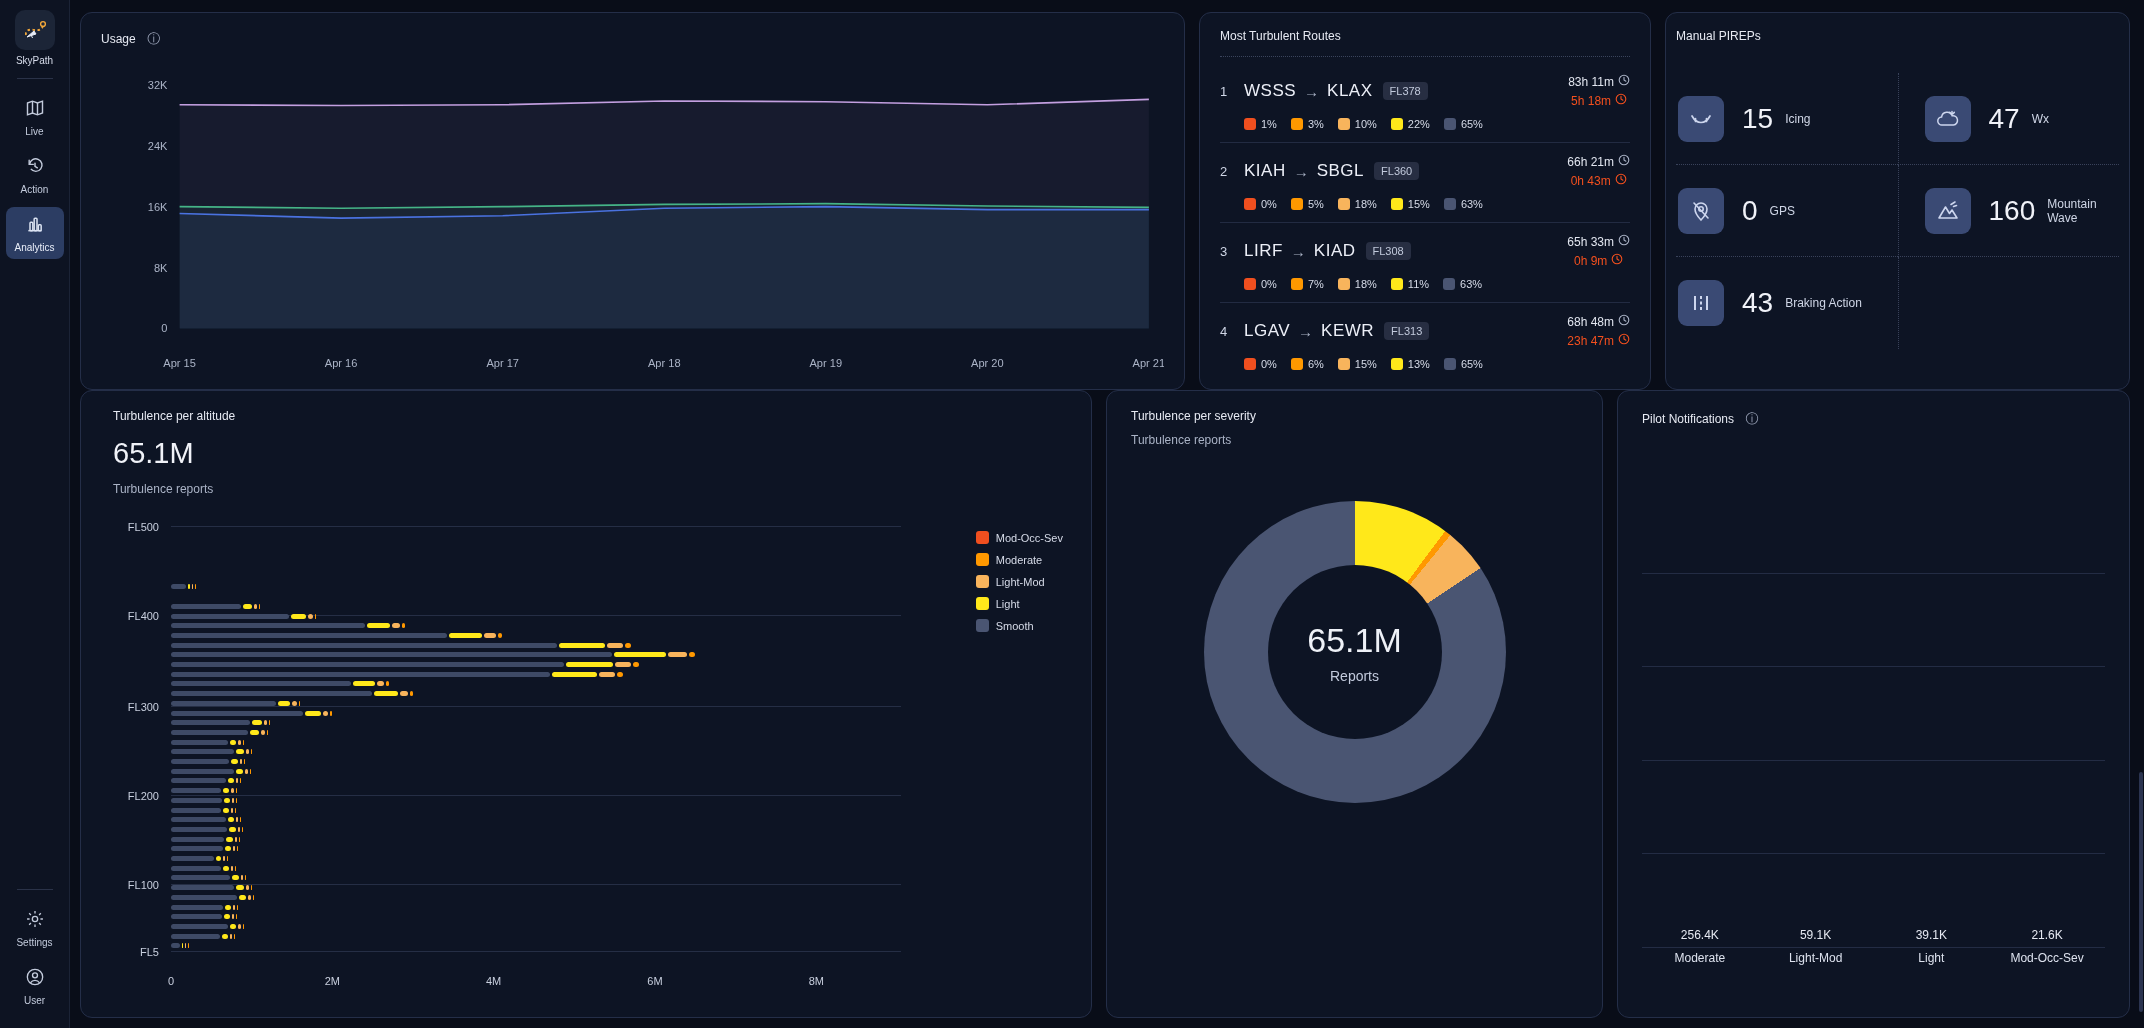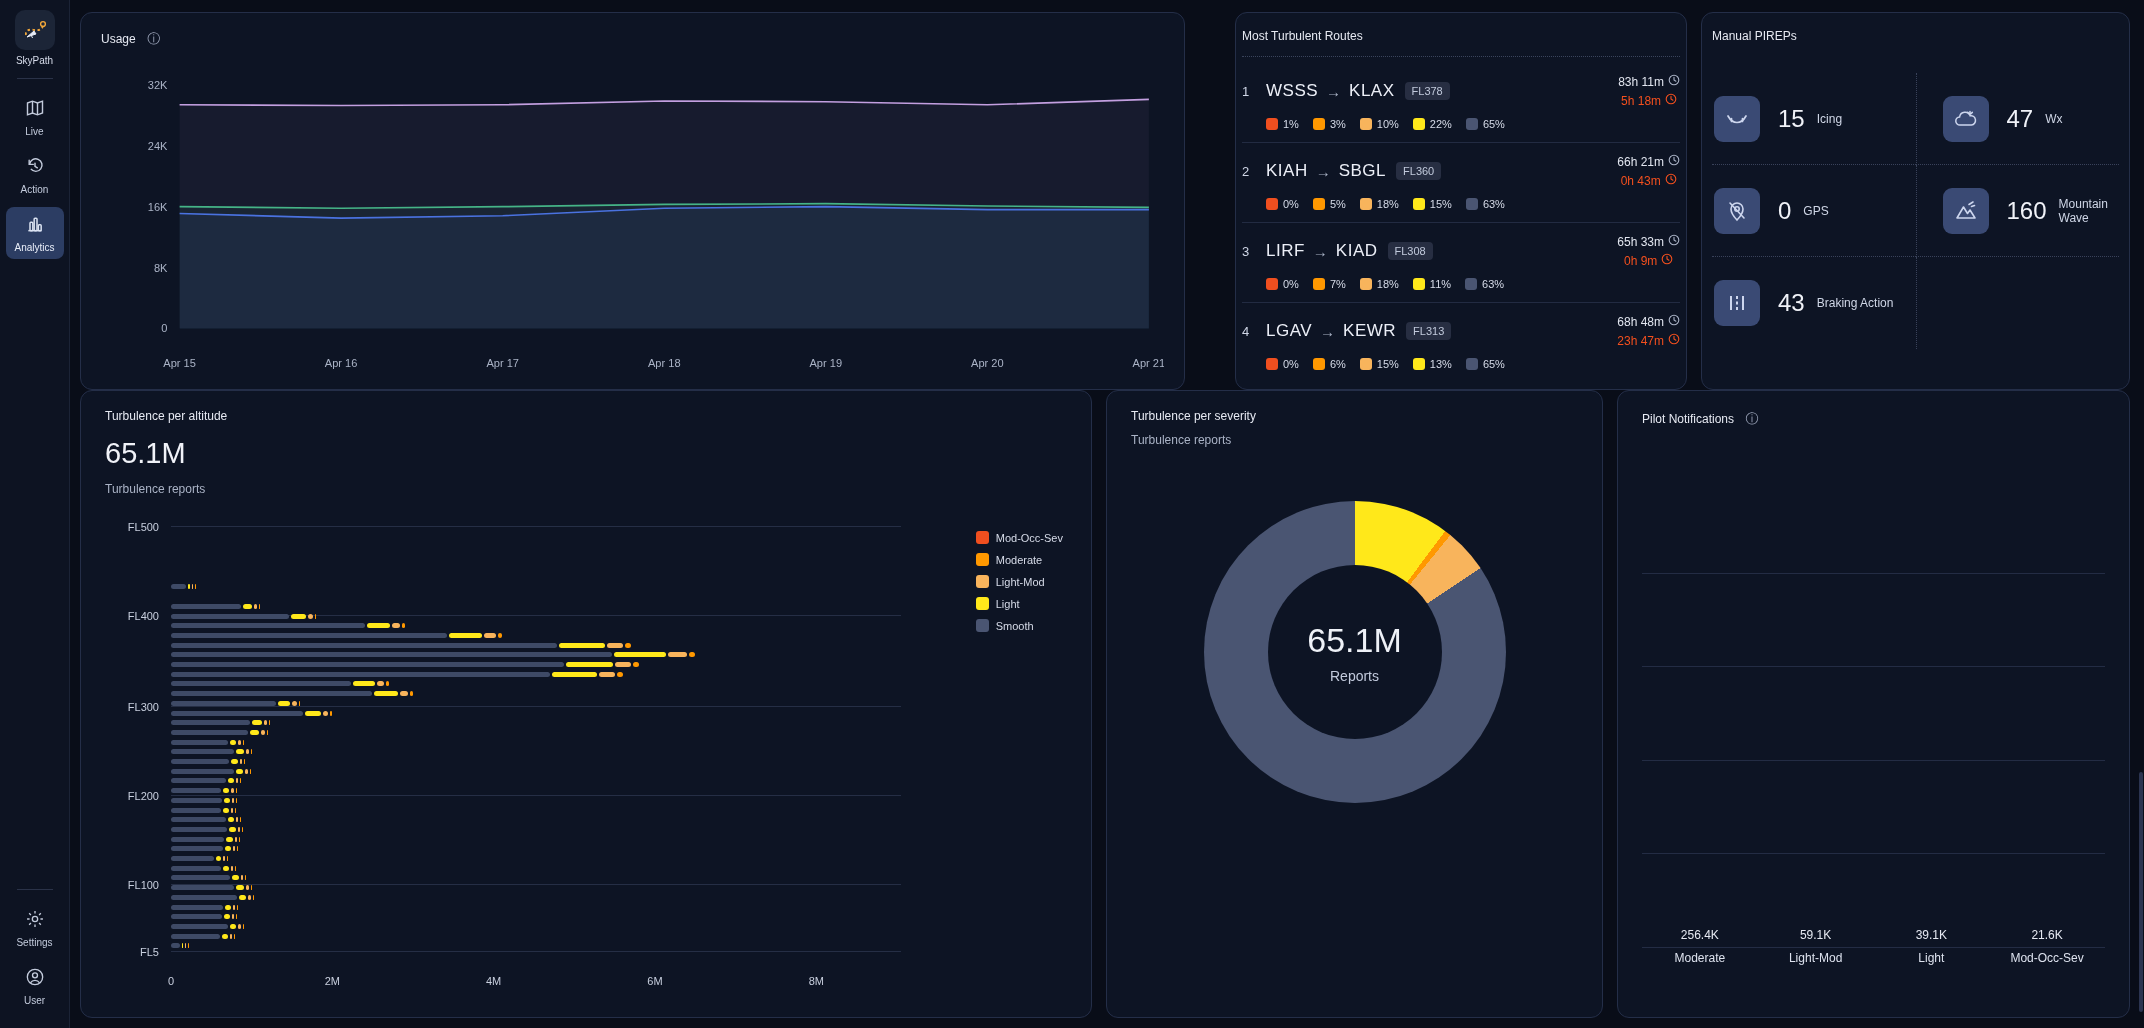--- a/index.html
+++ b/index.html
@@ -19,21 +19,21 @@
   .nav-item .nav-label { font-size:10px; margin-top:4px; color:#c3cbdc; }
   .nav-item.active { background:#2c3d63; }
   .nav-item.active .nav-label { color:#e8edf8; }
   .side-spacer { flex:1; }
 
   
   .main { flex:1; padding:12px 14px 10px 10px; display:flex; flex-direction:column; }
   .panel { background:#0d1424; border:1px solid #242e48; border-radius:12px; }
   .top-row { display:flex; gap:14px; height:378px; }
   .panel-usage { flex:0 0 1105px; padding:16px 20px 8px; }
-  .panel-routes { flex:0 0 452px; padding:16px 6px;margin-left:36px; }
+  .panel-routes { flex:0 0 452px; padding:16px 20px; }
   .panel-pireps { flex:1; padding:16px 10px; }
   .panel-title { font-size:12px; color:#e6e9f2; }
   .info-glyph { font-size:13px; color:#9aa3b8; margin-left:7px; cursor:pointer; }
 
   
   .usage-svg { width:100%; height:330px; margin-top:4px; }
   .axis-text { font-size:11px; fill:#aab3c6; }
 
   
   .routes-title-divider { border-top:1px dotted #3a445c; margin:13px 0 6px; }
@@ -54,34 +54,34 @@
   .chip-box { width:12px; height:12px; border-radius:3px; margin-right:5px; }
 
   
   .pirep-grid { display:grid; grid-template-columns:1fr 1fr; margin-top:30px; }
   .pirep-cell { display:flex; align-items:center; padding:20px 6px 20px 2px;
     border-bottom:1px dotted #39425a; min-height:92px; }
   .pirep-cell.rowlast { border-bottom:none; }
   .pirep-cell.rightcol { border-left:1px dotted #39425a; padding-left:26px; }
   .pirep-icon-tile { width:46px; height:46px; border-radius:9px; background:#3a4a74;
     display:flex; align-items:center; justify-content:center; flex-shrink:0; }
-  .pirep-value { font-size:24px; color:#f0f2f8; margin:0 12px 0 18px; }
+  .pirep-value { font-size:28px; color:#f0f2f8; margin:0 12px 0 18px; }
   .pirep-label { font-size:12px; color:#cfd6e6; }
 
   
   .filter-row { display:flex; align-items:center; margin:14px 0 12px 12px; height:36px; }
   .filter-label { font-size:13px; color:#dde2ee; margin-right:12px; }
   .fleet-select { width:262px; height:34px; border:1px solid #4a5370; border-radius:9px;
     display:flex; align-items:center; padding:0 12px; cursor:pointer; background:#0b101e; }
   .fleet-value { font-size:12px; color:#e2e6f0; background:#1d2433; border-radius:4px; padding:4px 7px; }
   .fleet-caret { margin-left:auto; color:#cdd4e4; }
 
   
   .bottom-row { display:flex; gap:14px; flex:1; }
-  .panel-altitude { flex:0 0 1012px; padding:18px 24px; position:relative; }
+  .panel-altitude { flex:0 0 1012px; padding:18px 32px; position:relative; }
   .panel-severity { flex:0 0 497px; padding:18px 24px; }
   .panel-notif { flex:1; padding:18px 24px; position:relative; }
   .big-number { font-size:29px; color:#f0f2f8; margin-top:14px; }
   .sub-label { font-size:12px; color:#aab3c6; margin-top:12px; }
 
   
   .alt-wrap { position:absolute; left:24px; right:190px; top:135px; bottom:66px; }
   .alt-grid { position:absolute; left:66px; right:0; top:0; bottom:0; }
   .alt-gridline { position:absolute; left:0; right:0; border-top:1px solid #252e45; }
   .alt-ylabel { position:absolute; right:calc(100% + 12px); transform:translateY(-50%);

